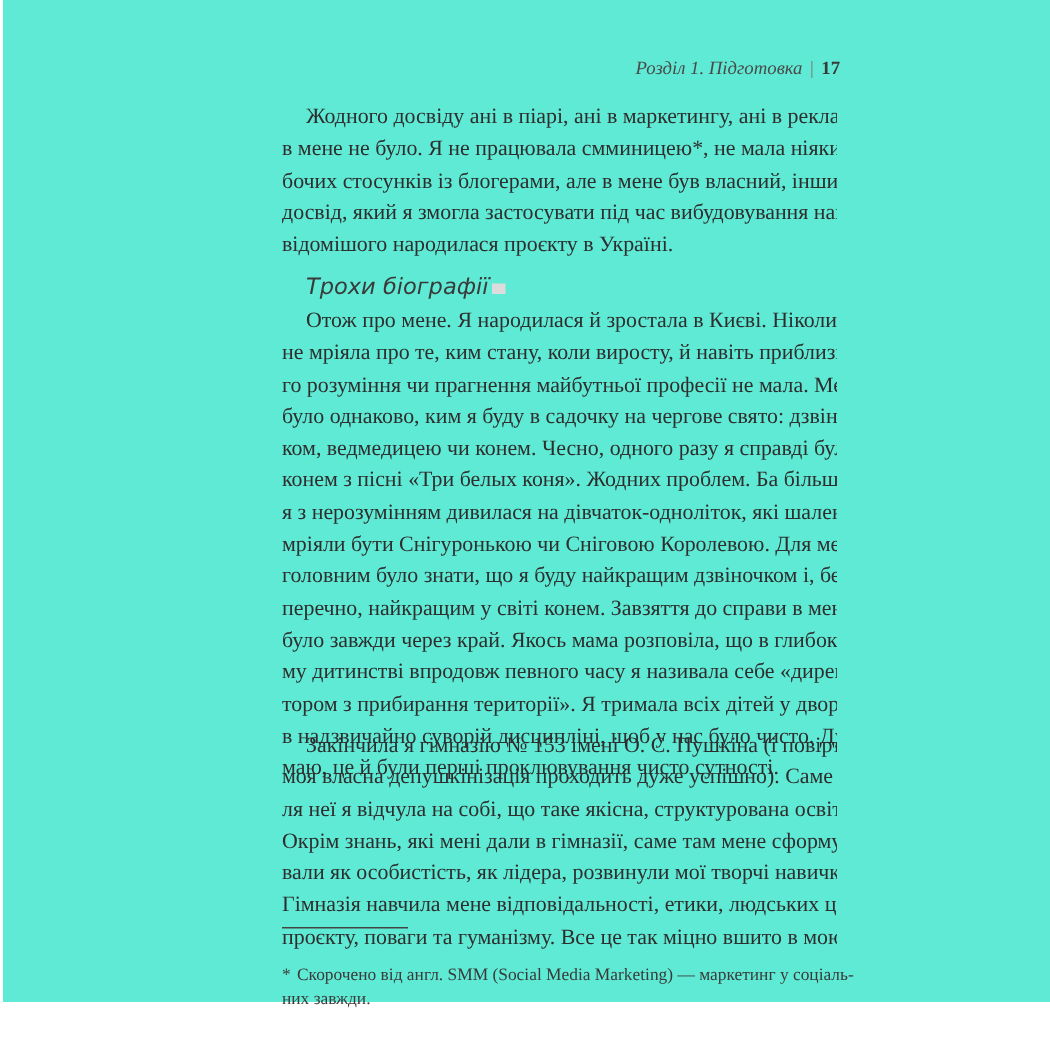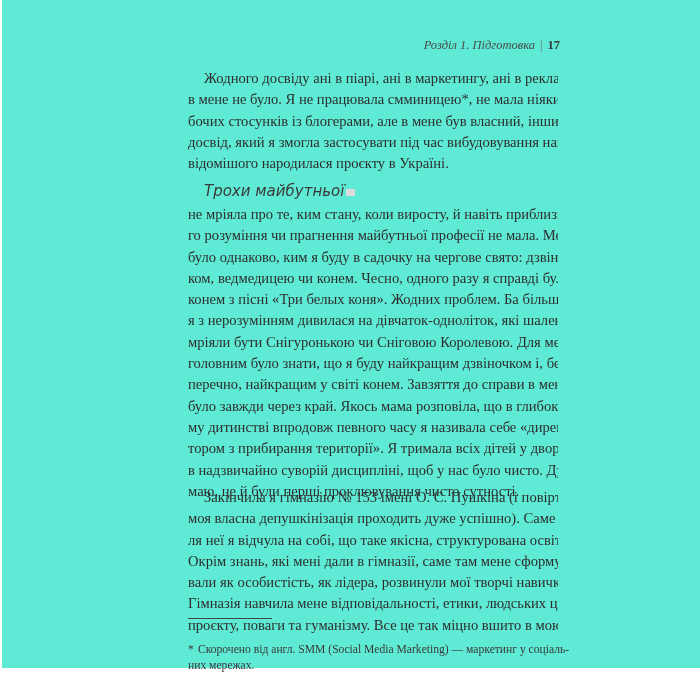--- a/index.html
+++ b/index.html
@@ -61,24 +61,25 @@
 
   <div class="text block1">
     <span class="line indent">Жодного досвіду ані в піарі, ані в маркетингу, ані в рекламі</span>
     <span class="line">в мене не було. Я не працювала смминицею*, не мала ніяких ро-</span>
     <span class="line">бочих стосунків із блогерами, але в мене був власний, інший</span>
     <span class="line">досвід, який я змогла застосувати під час вибудовування най-</span>
     <span class="line last">відомішого народилася проєкту в Україні.</span>
   </div>
 
   <div class="heading">
-    <span>Трохи майбутньої</span><span class="mark"></span>
+    <span>Трохи біографії</span><span class="mark"></span>
   </div>
 
   <div class="text block2">
+    <span class="line indent">Отож про мене. Я народилася й зростала в Києві. Ніколи</span>
     <span class="line">не мріяла про те, ким стану, коли виросту, й навіть приблизно-</span>
     <span class="line">го розуміння чи прагнення майбутньої професії не мала. Мені</span>
     <span class="line">було однаково, ким я буду в садочку на чергове свято: дзвіноч-</span>
     <span class="line">ком, ведмедицею чи конем. Чесно, одного разу я справді була</span>
     <span class="line">конем з пісні «Три белых коня». Жодних проблем. Ба більше,</span>
     <span class="line">я з нерозумінням дивилася на дівчаток-однoліток, які шалено</span>
     <span class="line">мріяли бути Снігуронькою чи Сніговою Королевою. Для мене</span>
     <span class="line">головним було знати, що я буду найкращим дзвіночком і, без-</span>
     <span class="line">перечно, найкращим у світі конем. Завзяття до справи в мені</span>
     <span class="line">було завжди через край. Якось мама розповіла, що в глибоко-</span>
@@ -95,16 +96,16 @@
     <span class="line">Окрім знань, які мені дали в гімназії, саме там мене сформу-</span>
     <span class="line">вали як особистість, як лідера, розвинули мої творчі навички.</span>
     <span class="line">Гімназія навчила мене відповідальності, етики, людських цін-</span>
     <span class="line">проєкту, поваги та гуманізму. Все це так міцно вшито в мою</span>
   </div>
 
   <div class="fn-rule"></div>
 
   <div class="footnote">
     <span class="fline"><span class="star">*</span><span>Скорочено від англ. SMM (Social Media Marketing) — маркетинг у соціаль-</span></span>
-    <span class="fline last">них мережах.</span>
+    <span class="fline last">них завжди.</span>
   </div>
 
 </div>
 
 </body></html>

